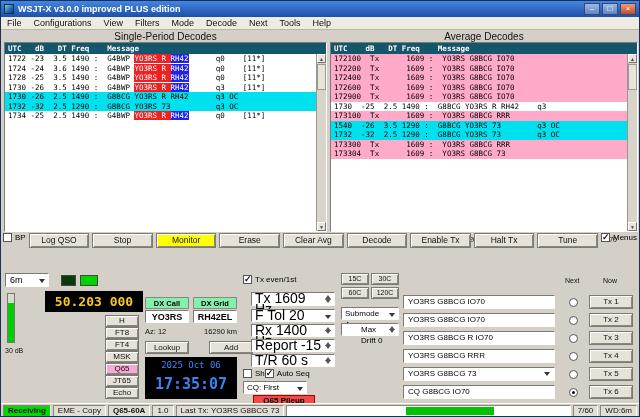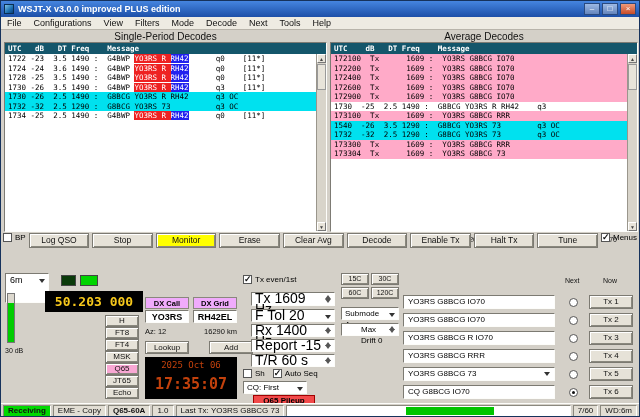--- a/index.html
+++ b/index.html
@@ -56,49 +56,49 @@
 
   
   .controls{position:absolute;top:266px;left:0;right:0;height:136px}
   .sunkenf{background:#fff;border:1px solid;border-color:#7c7a72 #fdfdfa #fdfdfa #7c7a72}
   .combo{position:relative;padding-right:12px}
   .combo::after{content:"";position:absolute;right:3px;top:5px;border-left:3px solid transparent;border-right:3px solid transparent;border-top:4px solid #333}
   .spin{position:relative;padding-right:12px}
   .spin::before{content:"";position:absolute;right:3px;top:2px;border-left:3px solid transparent;border-right:3px solid transparent;border-bottom:4px solid #555}
   .spin::after{content:"";position:absolute;right:3px;bottom:2px;border-left:3px solid transparent;border-right:3px solid transparent;border-top:4px solid #555}
 
-  .bandbox{position:absolute;left:4px;top:6px;width:44px;height:30px;font-size:9px;line-height:13px;padding-left:4px}
+  .bandbox{position:absolute;left:4px;top:6px;width:44px;height:14px;font-size:9px;line-height:13px;padding-left:4px}
   .lamp{position:absolute;border:1px solid #444}
   .lamp.dark{left:60px;top:8px;width:15px;height:11px;background:#0a3a0a}
   .lamp.green{left:79px;top:8px;width:18px;height:11px;background:#00d400}
   .freq{position:absolute;left:44px;top:24px;width:98px;height:21px;background:#000;color:#f6c81c;font:bold 13px/21px "DejaVu Sans Mono",monospace;text-align:center}
   .meter{position:absolute;left:4px;top:26px;width:36px;height:70px;font-size:7px;color:#111}
   .meter .track{position:absolute;left:2px;top:0;width:8px;height:50px;background:#dcd8ce;border:1px solid #777}
   .meter .fill{position:absolute;left:0;bottom:0;width:100%;height:82%;background:#00cc00}
   .meter .mlabel{position:absolute;left:0;top:54px;white-space:nowrap}
 
   .modecol{position:absolute;left:104px;top:48px;width:34px}
   .modebtn{height:12px;font-size:8px;line-height:10px;text-align:center}
   .modebtn.green{background:#f9a8d4}
 
-  .dxlab{position:absolute;width:44px;height:12px;font-size:7.5px;font-weight:bold;text-align:center;line-height:11px;background:#f0abfc;border:1px solid #8a887e}
+  .dxlab{position:absolute;width:44px;height:12px;font-size:7.5px;font-weight:bold;text-align:center;line-height:11px;background:#86efac;border:1px solid #8a887e}
   .dxlab.call{left:144px;top:30px}.dxlab.grid{left:192px;top:30px}
   .dxval{position:absolute;width:44px;height:13px;font-size:9px;font-weight:bold;text-align:center;line-height:12px}
   .dxval.call{left:144px;top:43px}.dxval.grid{left:192px;top:43px}
   .azrow{position:absolute;left:144px;top:60px;width:92px;display:flex;justify-content:space-between;font-size:7.5px;color:#111}
   .dxbtn{position:absolute;width:44px;height:13px;font-size:8px;line-height:11px;text-align:center}
   .dxbtn.lookup{left:144px;top:74px}.dxbtn.add{left:208px;top:74px}
-  .clock{position:absolute;left:144px;top:90px;width:92px;height:42px;background:#000;text-align:center;color:#c2410c}
+  .clock{position:absolute;left:144px;top:90px;width:92px;height:42px;background:#000;text-align:center;color:#3b82f6}
   .clock .cdate{font:9px/17px "DejaVu Sans Mono",monospace;display:block}
   .clock .ctime{font:bold 15px/20px "DejaVu Sans Mono",monospace;display:block}
 
   .txfirst{position:absolute;left:242px;top:8px}
   .mctl{position:absolute;left:250px;width:84px;height:13px;font-size:14px;line-height:11px;padding-left:3px}
   .mctl.txf{top:25px;height:14px}.mctl.ftol{top:42px}.mctl.rxf{top:57px}.mctl.rpt{top:72px}.mctl.tr{top:87px}
-  .shrow{position:absolute;left:242px;top:102px;display:flex;gap:8px}
+  .shrow{position:absolute;left:242px;top:102px;display:flex;}
   .cqcombo{position:absolute;left:242px;top:114px;width:64px;height:13px;font-size:8px;line-height:11px;padding-left:3px}
   .pileup{position:absolute;left:252px;top:128px;width:62px;height:11px;background:#f24a4a;border:1px solid #a00000;font-size:8px;font-weight:bold;line-height:9px;text-align:center;color:#000}
 
   .presets{position:absolute;left:340px;top:6px;width:62px;display:flex;flex-wrap:wrap;gap:2px}
   .pbtn{width:28px;height:12px;font-size:7px;line-height:10px;text-align:center}
   .subcombo{position:absolute;left:340px;top:40px;width:58px;height:13px;font-size:8px;line-height:11px;padding-left:3px}
   .driftspin{position:absolute;left:340px;top:56px;width:58px;height:13px;font-size:8px;line-height:11px;padding-left:19px}
 
   .genbtn{position:absolute;left:402px;top:6px;width:158px;height:15px;font-size:8.5px;line-height:13px;text-align:center}
   .colhdr{position:absolute;top:10px;font-size:7px;color:#111}

